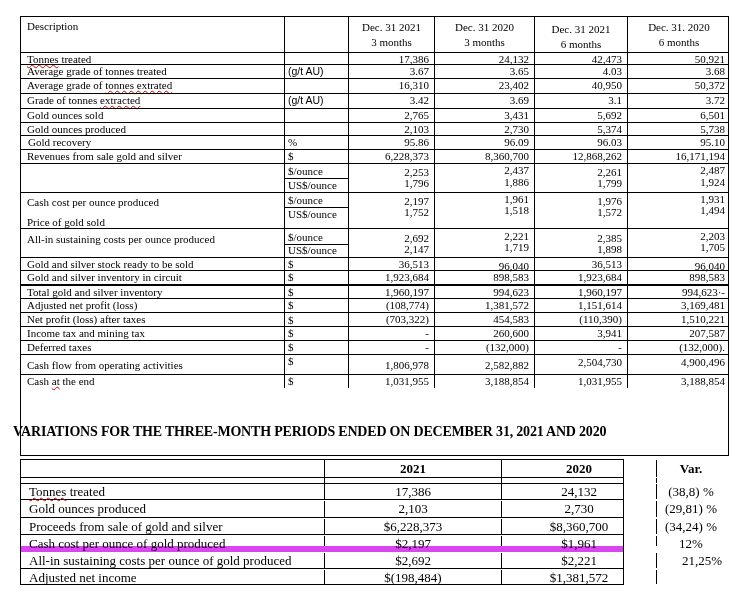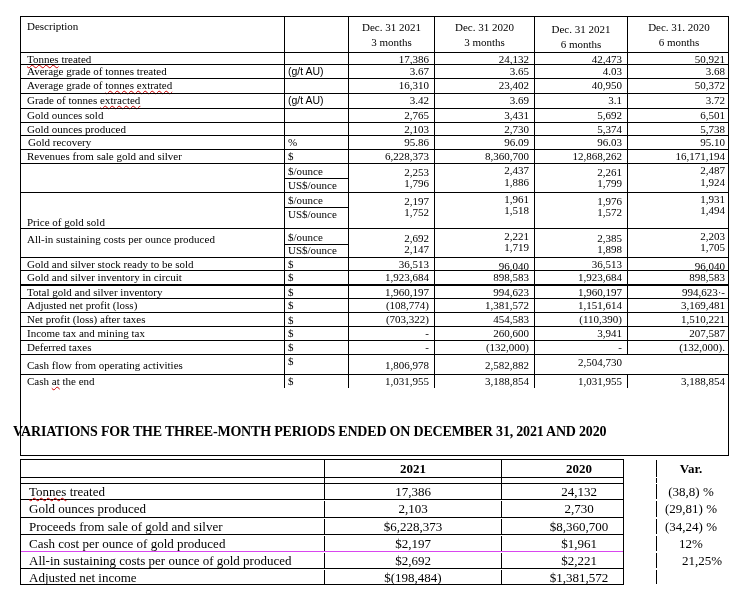--- a/index.html
+++ b/index.html
@@ -163,20 +163,21 @@
         <span class="line2">2,261</span>
         <span class="line2">1,799</span>
       </div>
     <div class="cell c-d4" style="padding-top:0;line-height:12px;">
         <span class="line2">2,487</span>
         <span class="line2">1,924</span>
       </div>
   </div>
 
   <div class="row" style="top:175px;height:36px;">
+    <div class="cell c-desc" style="padding-top:3px;">Cash cost per ounce produced</div>
     <div class="cell c-unit">
       <span class="line2" style="padding-top:1px;">$/ounce</span>
       <div class="unit-split" style="top:14px;"></div>
       <span class="line2" style="padding-top:1px;">US$/ounce</span>
     </div>
     <div class="cell c-d1" style="padding-top:3px;line-height:11px;">
         <span class="line2">2,197</span>
         <span class="line2">1,752</span>
       </div>
     <div class="cell c-d2" style="padding-top:1px;line-height:11px;">
@@ -280,20 +281,21 @@
     <div class="cell c-d3">-</div>
     <div class="cell c-d4">(132,000).</div>
   </div>
 
   <div class="row" style="top:337px;height:20px;">
     <div class="cell c-desc" style="padding-top:4px;">Cash flow from operating activities</div>
     <div class="cell c-unit">$</div>
     <div class="cell c-d1" style="padding-top:4px;">1,806,978</div>
     <div class="cell c-d2" style="padding-top:4px;">2,582,882</div>
     <div class="cell c-d3" style="padding-top:1px;">2,504,730</div>
+    <div class="cell c-d4" style="padding-top:1px;">4,900,496</div>
   </div>
 
   <div class="row" style="top:357px;height:14px;">
     <div class="cell c-desc"><span>Cash </span><span class="squiggle">at</span><span> the end</span></div>
     <div class="cell c-unit">$</div>
     <div class="cell c-d1">1,031,955</div>
     <div class="cell c-d2">3,188,854</div>
     <div class="cell c-d3">1,031,955</div>
     <div class="cell c-d4">3,188,854</div>
   </div>
@@ -328,21 +330,21 @@
     <div class="cell c-a">2,103</div>
     <div class="cell c-b">2,730</div>
     <div class="cell c-v">(29,81) %</div>
   </div>
   <div class="row" style="top:59px;height:16px;border-bottom:1px solid #000;">
     <div class="cell c-l">Proceeds from sale of gold and silver</div>
     <div class="cell c-a">$6,228,373</div>
     <div class="cell c-b">$8,360,700</div>
     <div class="cell c-v">(34,24) %</div>
   </div>
-  <div class="row" style="top:76px;height:16px;border-bottom:1px solid #d946ef;">
+  <div class="row" style="top:76px;height:16px;border-bottom:6px solid #d946ef;">
     <div class="cell c-l">Cash cost per ounce of gold produced</div>
     <div class="cell c-a">$2,197</div>
     <div class="cell c-b">$1,961</div>
     <div class="cell c-v">12%</div>
   </div>
   <div class="row" style="top:93px;height:16px;border-bottom:1px solid #000;">
     <div class="cell c-l">All-in sustaining costs per ounce of gold produced</div>
     <div class="cell c-a">$2,692</div>
     <div class="cell c-b">$2,221</div>
     <div class="cell c-v" style="text-align:right;padding-right:3px;">21,25%</div>

